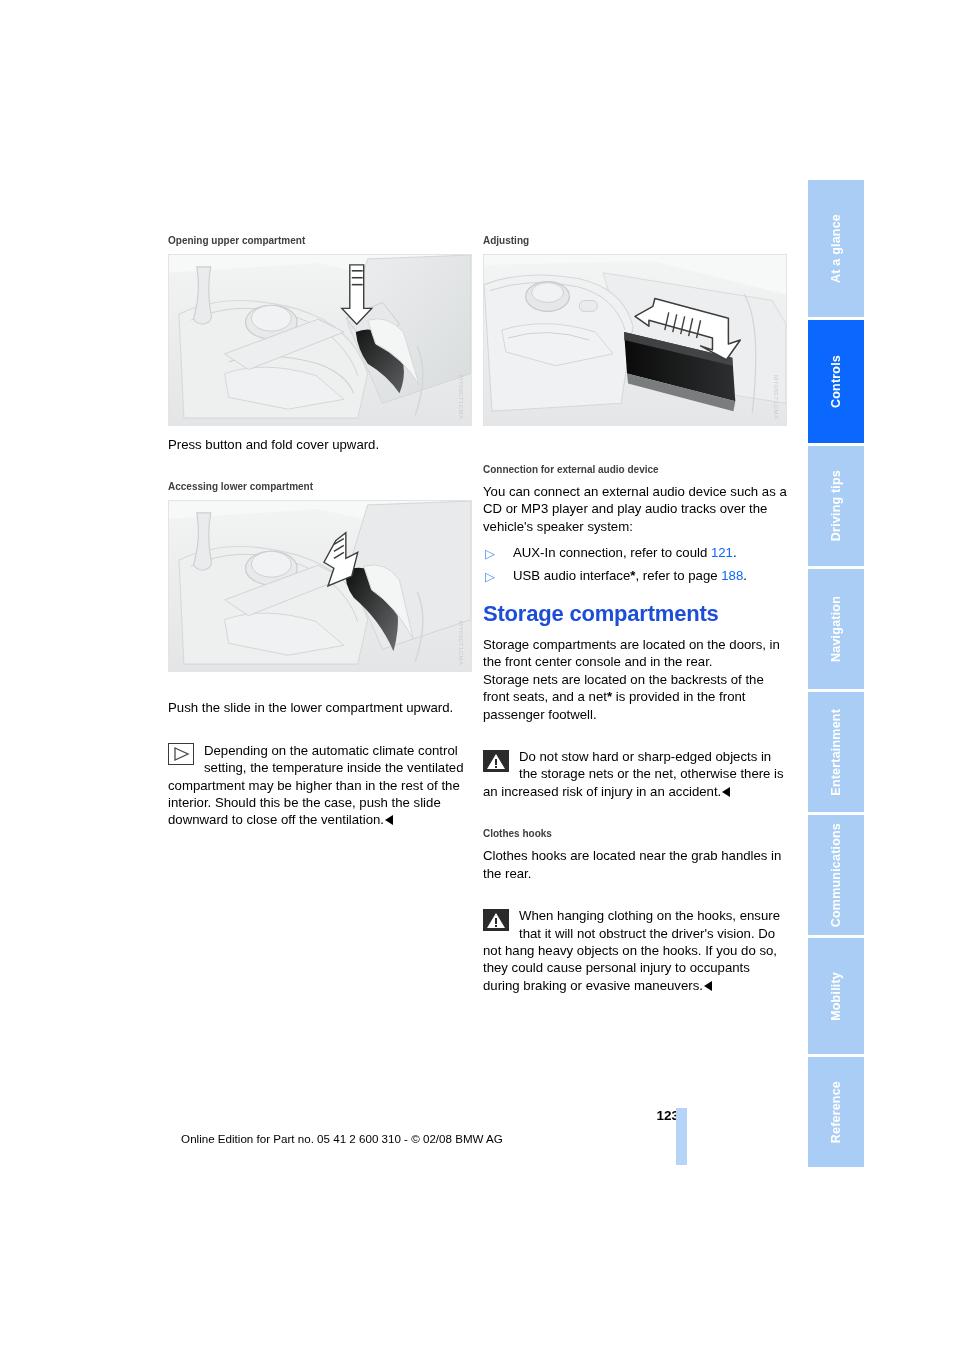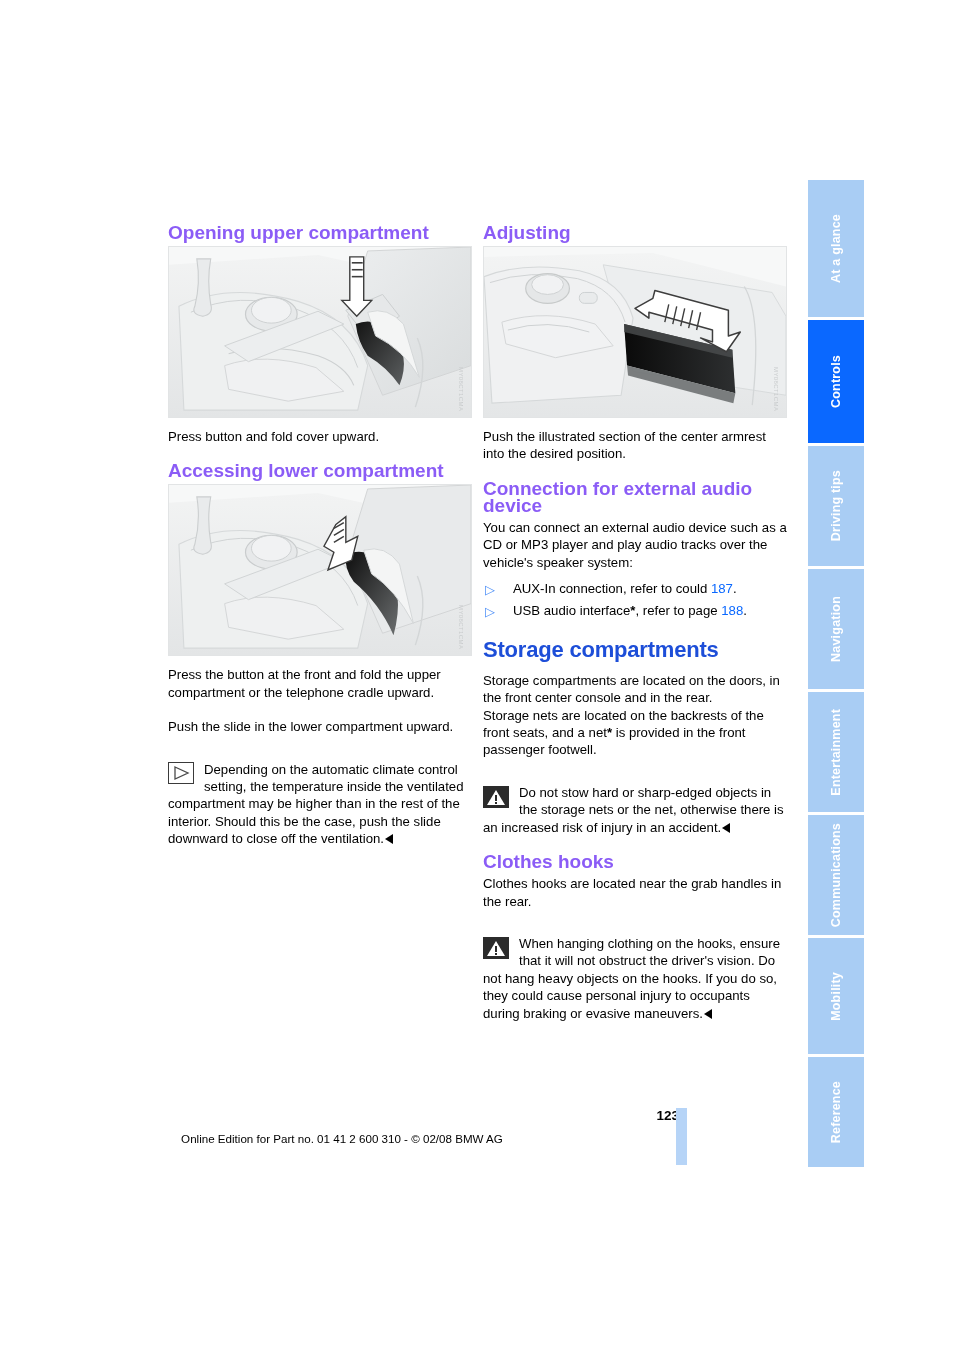--- a/index.html
+++ b/index.html
@@ -43,25 +43,25 @@
     width: 304px;
     top: 224px;
     font-size: 13.2px;
     line-height: 17.4px;
     color: #000000;
   }
   .col-left  { left: 168px; }
   .col-right { left: 483px; }
 
   h2.section-title {
-    color: #8b5cf6;
-    font-size: 19px;
+    color: #404040;
+    font-size: 10px;
     font-weight: bold;
     line-height: 17px;
-    margin: 0 0 5px 0;
+    margin: 8px 0 5px 0;
   }
   h1.big-title {
     color: #1d4ed8;
     font-size: 22px;
     font-weight: bold;
     line-height: 26px;
     margin: 17px 0 9px 0;
     letter-spacing: -.2px;
   }
   p.body { margin: 0 0 0 0; }
@@ -264,21 +264,20 @@
         <path d="M196 66 Q218 60 232 80 L246 140 Q228 106 204 90 Z" fill="#f4f5f5" stroke="#d5d8d9" stroke-width="1"></path>
         <path d="M168 40 L178 32 L178 58 L190 52 L184 76 L160 86 L166 68 L156 62 Z" fill="#ffffff" stroke="#3d3d3d" stroke-width="1.4"></path>
         <line x1="166" y1="44" x2="176" y2="38" stroke="#3d3d3d" stroke-width="1.5"></line>
         <line x1="166" y1="51" x2="176" y2="45" stroke="#3d3d3d" stroke-width="1.5"></line>
         <line x1="166" y1="58" x2="176" y2="52" stroke="#3d3d3d" stroke-width="1.5"></line>
         <path d="M250 92 Q262 120 248 162" fill="none" stroke="#d3d6d7" stroke-width="1.4"></path>
       </svg>
       <span class="fig-code">MY08CT1CMA</span>
     </div>
 
-    <p class="body">Press the button at the front and fold the upper compartment or the telephone cradle upward.</p>
 
     <div class="gap-m"></div>
 
 
     <p class="body">Push the slide in the lower compartment upward.</p>
 
     <div class="note-block">
       <span class="note-icon">
         <svg viewBox="0 0 18 16">
             <polygon points="3,2 16,8 3,14" fill="#ffffff" stroke="#4a4a4a" stroke-width="1.3"></polygon>
@@ -328,31 +327,30 @@
           <line x1="194" y1="60" x2="190" y2="78"></line>
           <line x1="202" y1="62" x2="198" y2="80"></line>
           <line x1="210" y1="64" x2="206" y2="82"></line>
           <line x1="218" y1="66" x2="214" y2="84"></line>
         </g>
         <path d="M262 40 Q280 70 270 160" fill="none" stroke="#d3d6d7" stroke-width="1.3"></path>
       </svg>
       <span class="fig-code">MY08CT1CMA</span>
     </div>
 
-    <p class="body">Push the illustrated section of the center armrest into the desired position.</p>
 
     <div class="gap-m"></div>
 
     <h2 class="section-title">Connection for external audio device</h2>
 
     <p class="body">You can connect an external audio device such as a CD or MP3 player and play audio tracks over the vehicle's speaker system:</p>
 
     <ul class="tri-list">
       <li>
-        <span class="tri-outline">▷</span><span>AUX-In connection, refer to could </span><span class="pageref">187</span><span>.</span>
+        <span class="tri-outline">▷</span><span>AUX-In connection, refer to could </span><span class="pageref">121</span><span>.</span>
       </li>
       <li>
         <span class="tri-outline">▷</span><span>USB audio interface</span><span class="ast">*</span><span>, refer to page </span><span class="pageref">188</span><span>.</span>
       </li>
     </ul>
 
     <h1 class="big-title">Storage compartments</h1>
 
     <p class="body">Storage compartments are located on the doors, in the front center console and in the rear.</p>
 
@@ -383,17 +381,17 @@
           <rect x="9" y="14" width="2" height="2" fill="#2b2b2b"></rect>
         </svg>
       </span>
       <span>When hanging clothing on the hooks, ensure that it will not obstruct the driver's vision. Do not hang heavy objects on the hooks. If you do so, they could cause personal injury to occupants during braking or evasive maneuvers.</span><span class="endmark"></span>
     </div>
 
   </div>
 
   <div class="footer">
     <div class="page-num">123</div>
-    <div class="footer-line">Online Edition for Part no. 01 41 2 600 310 - © 02/08 BMW AG</div>
+    <div class="footer-line">Online Edition for Part no. 05 41 2 600 310 - © 02/08 BMW AG</div>
   </div>
   <div class="footer-bar"></div>
 
 </div>
 
 </body></html>

